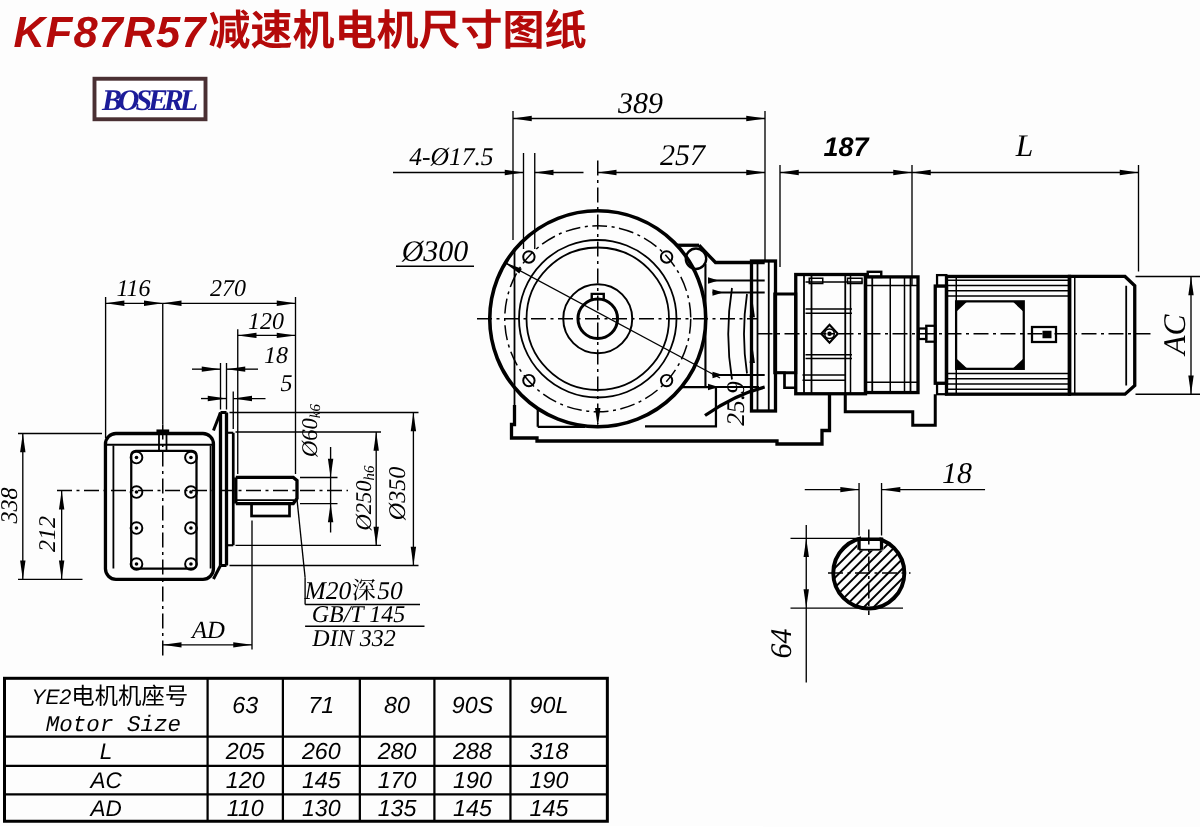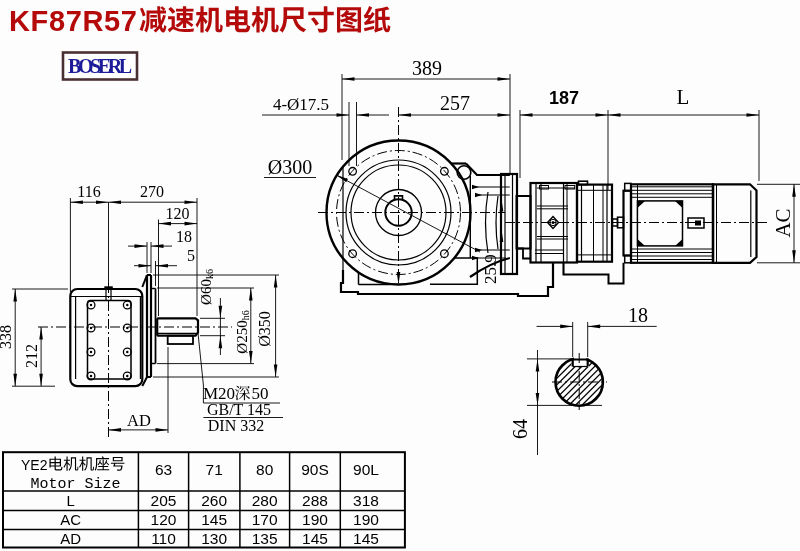--- a/index.html
+++ b/index.html
@@ -1,17 +1,17 @@
 <!DOCTYPE html>
 <html><head><meta charset="utf-8"><style>
 html,body{margin:0;padding:0;background:#fff;}
 *{box-sizing:border-box;}
 </style></head>
 <body>
-<div style="position:relative;width:800px;height:551px;background:#fdfdfd;overflow:hidden;">
+<div style="position:relative;width:800px;height:551px;background:#fdfdfd;overflow:hidden;font-style:italic;">
 <svg width="800" height="551" viewBox="0 0 800 551">
 <text x="9" y="31" font-family="Liberation Sans, sans-serif" font-size="29" font-weight="bold" fill="#b40a0a" text-anchor="start" textLength="128">KF87R57</text>
 <g fill="#b40a0a">
         <path transform="translate(139.0,30.0) scale(0.02800,-0.02800)" d="M402 534V447H637V534ZM34 758C76 669 119 552 134 480L236 524C218 595 171 708 127 794ZM22 8 127 -33C163 70 201 201 231 321L137 366C104 237 57 96 22 8ZM651 848 656 696H270V417C270 283 263 98 186 -31C211 -42 258 -73 277 -92C361 49 375 267 375 417V591H661C670 429 684 287 706 176C687 149 667 123 646 99V391H406V45H495V91H639C603 51 563 16 519 -14C542 -31 582 -69 598 -88C649 -48 696 -1 738 52C770 -38 812 -89 867 -90C906 -91 955 -51 979 131C961 140 916 168 898 190C892 96 882 44 867 44C848 45 830 88 814 162C876 265 924 385 959 519L860 539C841 462 817 390 787 324C778 402 770 493 764 591H965V696H881L944 748C920 778 871 820 830 848L762 795C799 766 843 726 866 696H759L755 848ZM495 298H567V183H495Z"></path>
         <path transform="translate(167.0,30.0) scale(0.02800,-0.02800)" d="M46 752C101 700 170 628 200 580L297 654C263 701 191 769 136 817ZM279 491H38V380H164V114C120 94 71 59 25 16L98 -87C143 -31 195 28 230 28C255 28 288 1 335 -22C410 -60 497 -71 617 -71C715 -71 875 -65 941 -60C943 -28 960 26 973 57C876 43 723 35 621 35C515 35 422 42 355 75C322 91 299 106 279 117ZM459 516H569V430H459ZM685 516H798V430H685ZM569 848V763H321V663H569V608H349V339H517C463 273 379 211 296 179C321 157 355 115 372 88C444 124 514 184 569 253V71H685V248C759 200 832 145 872 103L945 185C897 231 807 291 724 339H914V608H685V663H947V763H685V848Z"></path>
         <path transform="translate(195.0,30.0) scale(0.02800,-0.02800)" d="M488 792V468C488 317 476 121 343 -11C370 -26 417 -66 436 -88C581 57 604 298 604 468V679H729V78C729 -8 737 -32 756 -52C773 -70 802 -79 826 -79C842 -79 865 -79 882 -79C905 -79 928 -74 944 -61C961 -48 971 -29 977 1C983 30 987 101 988 155C959 165 925 184 902 203C902 143 900 95 899 73C897 51 896 42 892 37C889 33 884 31 879 31C874 31 867 31 862 31C858 31 854 33 851 37C848 41 848 55 848 82V792ZM193 850V643H45V530H178C146 409 86 275 20 195C39 165 66 116 77 83C121 139 161 221 193 311V-89H308V330C337 285 366 237 382 205L450 302C430 328 342 434 308 470V530H438V643H308V850Z"></path>
         <path transform="translate(223.0,30.0) scale(0.02800,-0.02800)" d="M429 381V288H235V381ZM558 381H754V288H558ZM429 491H235V588H429ZM558 491V588H754V491ZM111 705V112H235V170H429V117C429 -37 468 -78 606 -78C637 -78 765 -78 798 -78C920 -78 957 -20 974 138C945 144 906 160 876 176V705H558V844H429V705ZM854 170C846 69 834 43 785 43C759 43 647 43 620 43C565 43 558 52 558 116V170Z"></path>
         <path transform="translate(251.0,30.0) scale(0.02800,-0.02800)" d="M488 792V468C488 317 476 121 343 -11C370 -26 417 -66 436 -88C581 57 604 298 604 468V679H729V78C729 -8 737 -32 756 -52C773 -70 802 -79 826 -79C842 -79 865 -79 882 -79C905 -79 928 -74 944 -61C961 -48 971 -29 977 1C983 30 987 101 988 155C959 165 925 184 902 203C902 143 900 95 899 73C897 51 896 42 892 37C889 33 884 31 879 31C874 31 867 31 862 31C858 31 854 33 851 37C848 41 848 55 848 82V792ZM193 850V643H45V530H178C146 409 86 275 20 195C39 165 66 116 77 83C121 139 161 221 193 311V-89H308V330C337 285 366 237 382 205L450 302C430 328 342 434 308 470V530H438V643H308V850Z"></path>
         <path transform="translate(279.0,30.0) scale(0.02800,-0.02800)" d="M161 816V517C161 357 151 138 21 -9C49 -24 103 -69 123 -94C235 33 273 226 285 390H498C563 156 672 -6 887 -82C905 -48 942 4 970 29C784 85 676 214 622 390H878V816ZM289 699H752V507H289V517Z"></path>
         <path transform="translate(307.0,30.0) scale(0.02800,-0.02800)" d="M142 397C210 322 285 218 313 150L424 219C392 290 313 388 245 459ZM600 849V649H45V529H600V69C600 46 590 38 566 38C539 38 454 37 370 41C391 6 416 -55 424 -92C530 -93 611 -88 661 -68C710 -48 728 -13 728 68V529H956V649H728V849Z"></path>

